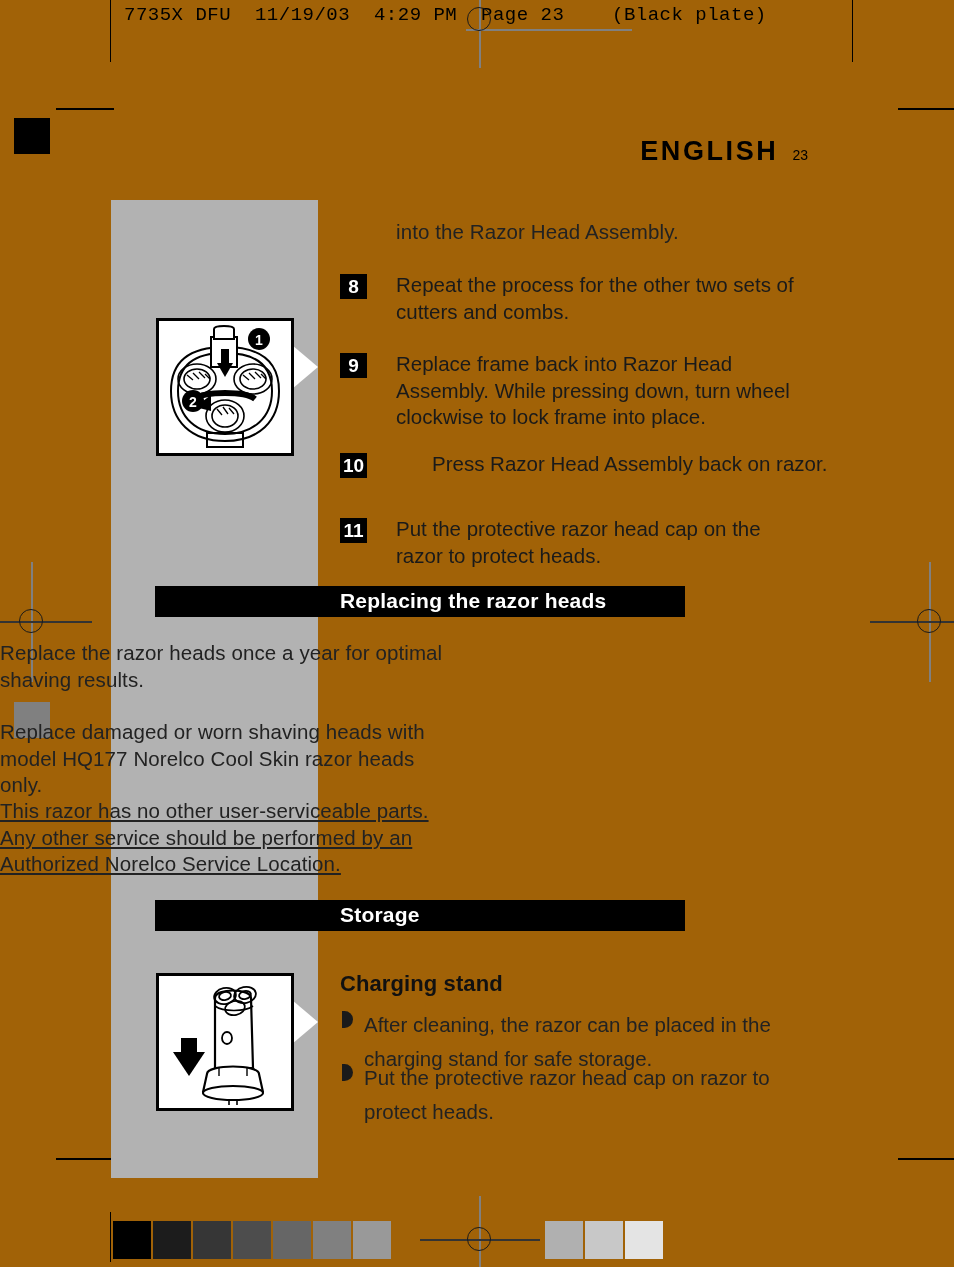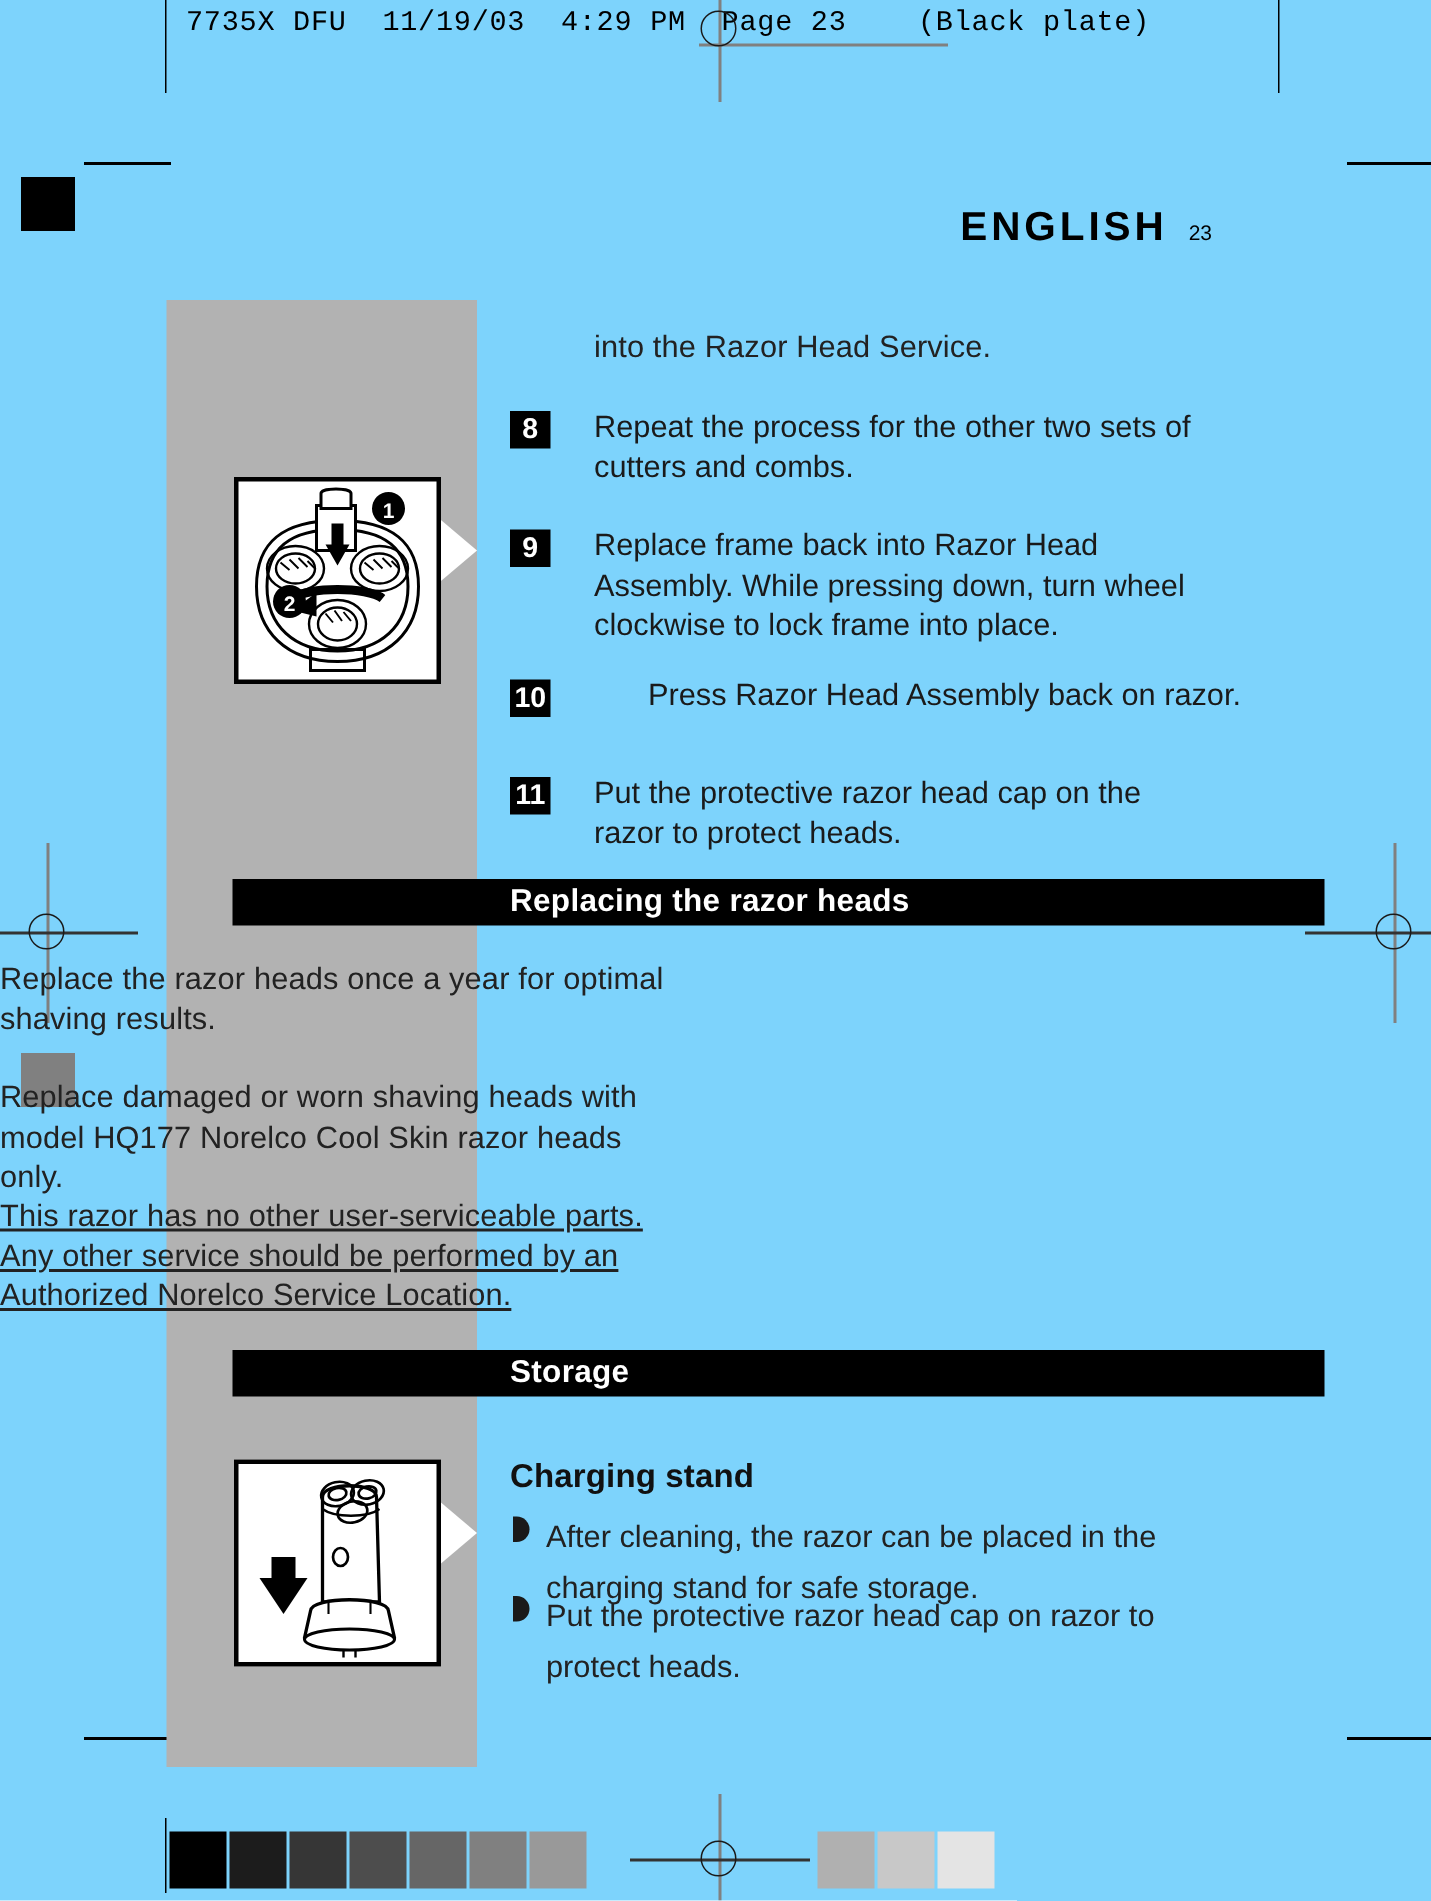--- a/index.html
+++ b/index.html
@@ -9,21 +9,21 @@
   }
   body {
     font-family: "Liberation Sans", sans-serif;
     color: #000000;
   }
   #page {
     position: relative;
     width: 954px;
     height: 1267px;
     overflow: hidden;
-    background: #7dd3fc;
+    background: #a16207;
   }
 
   
   .slug {
     position: absolute;
     top: 4px;
     left: 124px;
     font-family: "Liberation Mono", monospace;
     font-size: 19px;
     letter-spacing: 0.5px;
@@ -188,21 +188,21 @@
     font-size: 20.5px;
     line-height: 26.5px;
     color: #1a1a1a;
     display: block;
   }
 
   
   .bar {
     position: absolute;
     left: 155px;
-    width: 728px;
+    width: 530px;
     height: 31px;
     background: #000;
   }
   .bar .bar-label {
     position: absolute;
     left: 185px;
     top: 3px;
     color: #ffffff;
     font-size: 21px;
     font-weight: bold;
@@ -353,21 +353,21 @@
       <ellipse cx="68" cy="62" rx="5" ry="6" fill="none" stroke="#000" stroke-width="1.8"></ellipse>
       <path d="M48 98 C48 88 100 88 100 98 L104 116 C104 124 44 124 44 116 Z" fill="#fff" stroke="#000" stroke-width="2.2"></path>
       <ellipse cx="74" cy="117" rx="30" ry="7" fill="#fff" stroke="#000" stroke-width="2"></ellipse>
       <path d="M60 92 L60 100 M88 92 L88 100" stroke="#000" stroke-width="1.4"></path>
       <path d="M70 124 L70 129 M78 124 L78 129" stroke="#000" stroke-width="1.6"></path>
       <rect x="22" y="62" width="16" height="24" fill="#000"></rect>
       <polygon points="30,100 14,76 46,76" fill="#000"></polygon>
     </svg>
   </div>
 
-  <div class="para" style="left:396px; top:219px; width:420px;">into the Razor Head Service.</div>
+  <div class="para" style="left:396px; top:219px; width:420px;">into the Razor Head Assembly.</div>
 
   <div class="step" style="top:272px;">
     <span class="num">8</span>
     <span class="txt">Repeat the process for the other two sets of cutters and combs.</span>
   </div>
 
   <div class="step" style="top:351px;">
     <span class="num">9</span>
     <span class="txt">Replace frame back into Razor Head Assembly. While pressing down, turn wheel clockwise to lock frame into place.</span>
   </div>

